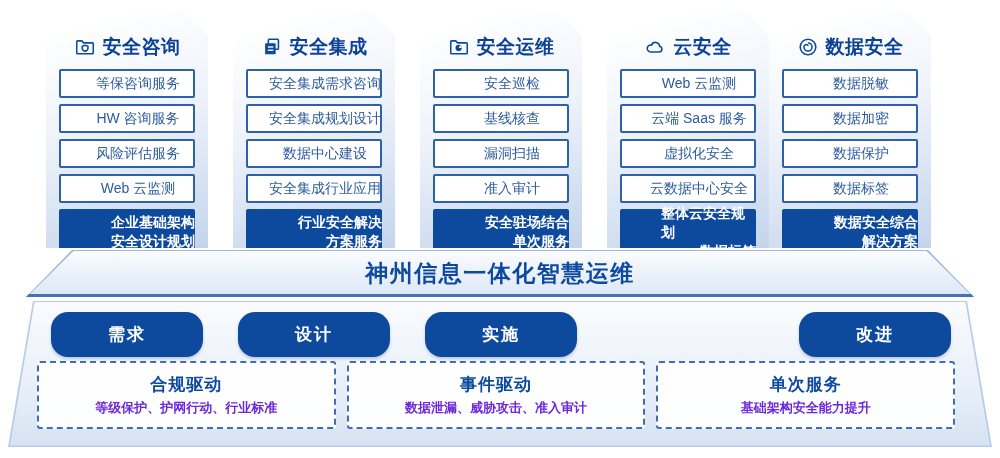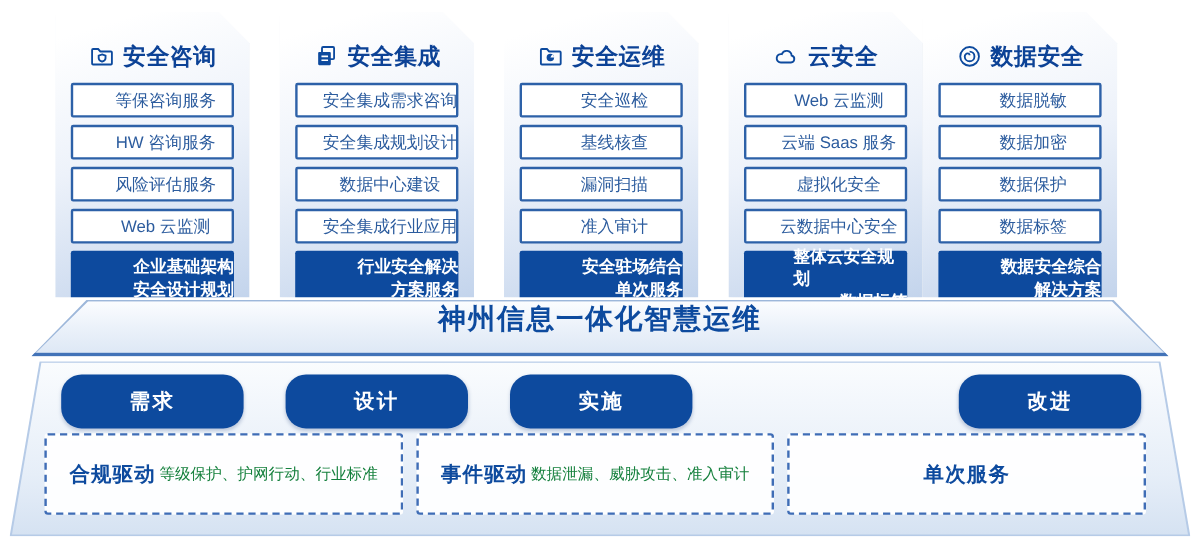--- a/index.html
+++ b/index.html
@@ -33,21 +33,21 @@
   }
   
   .banner-outer{
     position:absolute;left:0;top:250px;width:1000px;height:47px;background:#9db7da;
     clip-path:polygon(72px 0, 928px 0, 974px 100%, 26px 100%);
   }
   .banner-inner{
     position:absolute;left:0;top:0;width:100%;height:100%;
     clip-path:polygon(73.5px 1px, 926.5px 1px, 972px calc(100% - 1px), 28px calc(100% - 1px));
     background:linear-gradient(180deg,#fcfdff 0%,#e9f0f9 55%,#dce7f5 100%);
-    display:flex;align-items:flex-start;justify-content:center;
+    display:flex;align-items:center;justify-content:center;
   }
   .banner-line{position:absolute;left:26px;right:26px;bottom:0;height:3px;background:#4273b8;}
   .banner-title{color:#0d4a9e;font-size:23px;font-weight:bold;letter-spacing:1.5px;}
   
   .platform-outer{
     position:absolute;left:0;top:301px;width:1000px;height:146px;background:#b6cbe7;
     clip-path:polygon(33px 0, 967px 0, 992px 100%, 8px 100%);
   }
   .platform-inner{
     position:absolute;left:0;top:0;width:100%;height:100%;
@@ -60,24 +60,24 @@
     color:#ffffff;font-size:17px;font-weight:bold;letter-spacing:2px;
     display:flex;align-items:center;justify-content:center;
     box-shadow:0 2px 3px rgba(40,70,130,.25);
   }
   .pill-1{left:51px}.pill-2{left:238px}.pill-3{left:425px}.pill-4{left:612px}.pill-5{left:799px}
   
   .drivers{position:absolute;left:37px;top:361px;width:918px;display:flex;gap:11px;}
   .driver{
     flex:1;box-sizing:border-box;height:68px;border:2px dashed #3f6db6;border-radius:3px;
     background:rgba(255,255,255,0.93);
-    display:flex;flex-direction:row;align-items:center;justify-content:center;gap:3px;
+    display:flex;flex-direction:column;align-items:center;justify-content:center;gap:3px;
   }
   .driver-title{color:#0d4a9e;font-size:17px;font-weight:bold;letter-spacing:1px;}
-  .driver-desc{color:#15803d;font-size:13px;white-space:nowrap;}
+  .driver-desc{color:#6d28d9;font-size:13px;white-space:nowrap;font-weight:bold;}
   .icon{width:22px;height:22px;display:block;}
 </style>
 </head>
 <body>
 
 <div id="page">
 
   <div class="banner-outer">
     <div class="banner-inner">
       <span class="banner-title">神州信息一体化智慧运维</span>
@@ -200,16 +200,17 @@
     <div class="driver">
       <div class="driver-title">合规驱动</div>
       <div class="driver-desc">等级保护、护网行动、行业标准</div>
     </div>
     <div class="driver">
       <div class="driver-title">事件驱动</div>
       <div class="driver-desc">数据泄漏、威胁攻击、准入审计</div>
     </div>
     <div class="driver">
       <div class="driver-title">单次服务</div>
+      <div class="driver-desc">基础架构安全能力提升</div>
     </div>
   </div>
 
 </div>
 
 </body></html>

